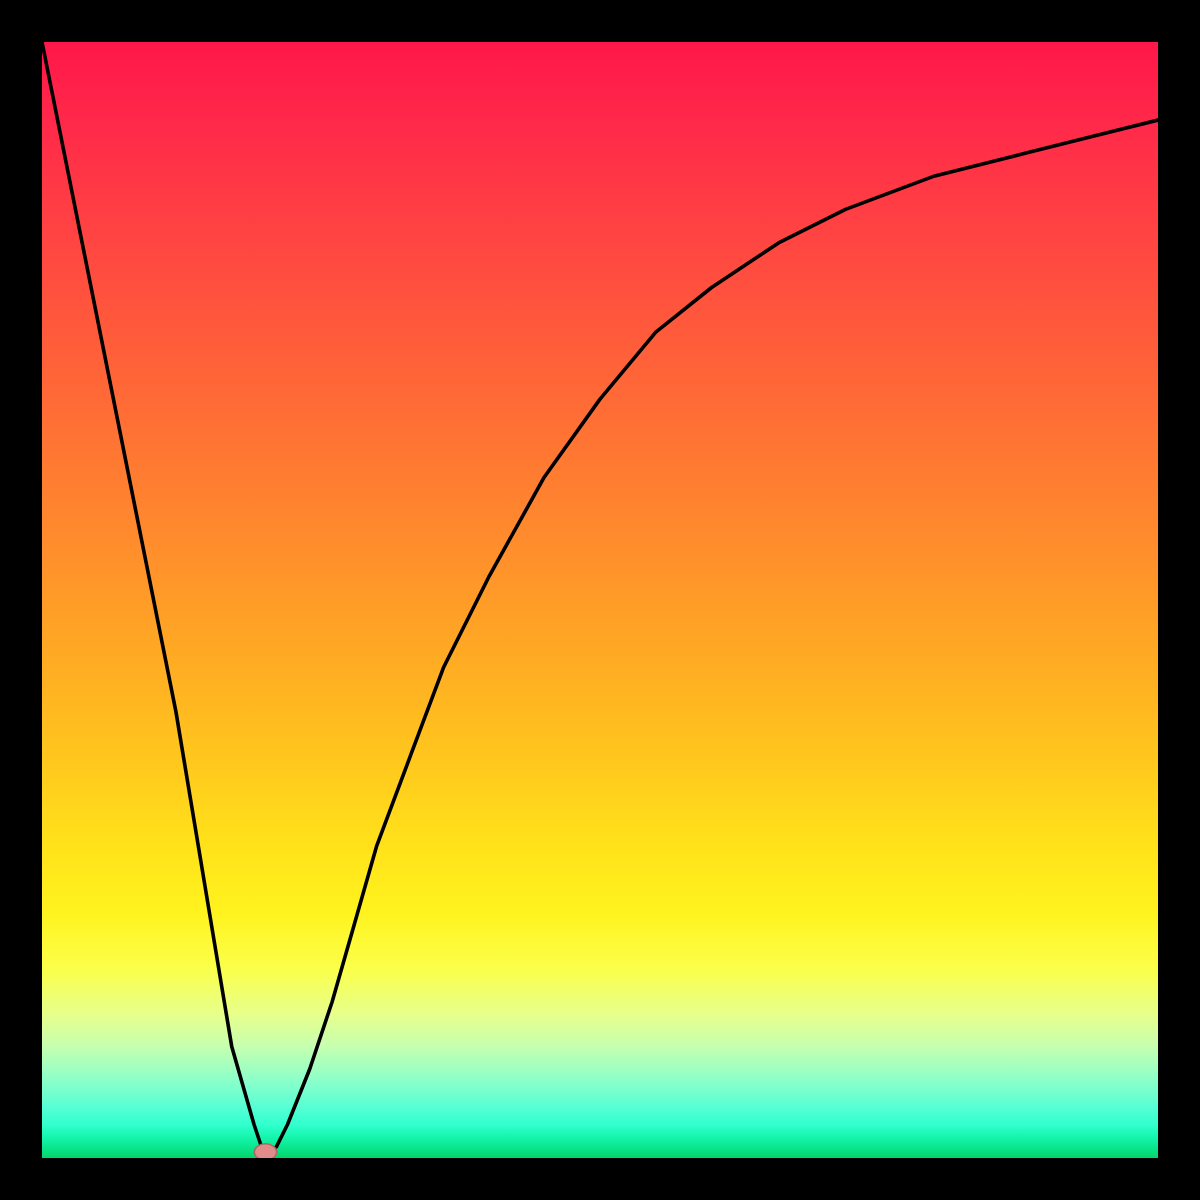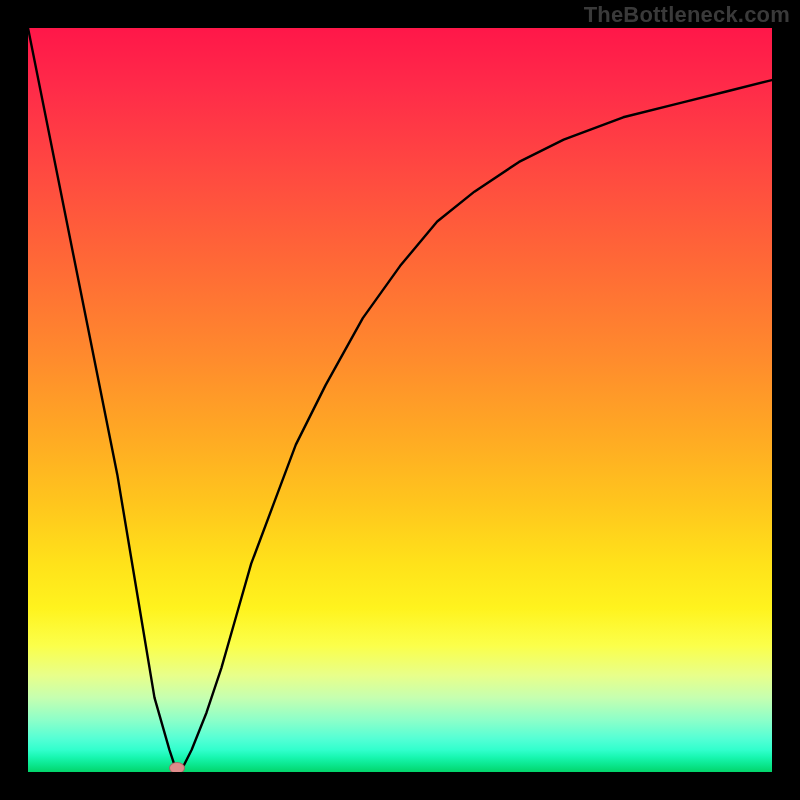--- a/index.html
+++ b/index.html
@@ -73,21 +73,20 @@
     background: #df8c8b;
     border: 1px solid rgba(0,0,0,0.25);
     transform: translate(-50%, -50%);
     z-index: 4;
   }
 </style>
 </head>
 <body>
 
 <div class="frame">
-  <div class="watermark">TheBottleneck.com</div>
 
   <div class="plot-area">
     <svg class="curve" viewBox="0 0 744 744" preserveAspectRatio="none">
       <path id="curve-path" fill="none" stroke="#000" stroke-width="2.4" stroke-linejoin="round" stroke-linecap="round" d="M0.00 0.00 L29.76 148.80 L59.52 297.60 L89.28 446.40 L111.60 580.32 L126.48 669.60 L141.36 721.68 L148.80 744.00 L156.24 736.56 L163.68 721.68 L178.56 684.48 L193.44 639.84 L208.32 587.76 L223.20 535.68 L245.52 476.16 L267.84 416.64 L297.60 357.12 L334.80 290.16 L372.00 238.08 L409.20 193.44 L446.40 163.68 L491.04 133.92 L535.68 111.60 L595.20 89.28 L654.72 74.40 L699.36 63.24 L744.00 52.08"></path>
     </svg>
     <div class="marker" id="marker-dot" title="#df8c8b" style="left: 148.8px; top: 740.28px; background: rgb(223, 140, 139);"></div>
   </div>
 </div>
 
 </body></html>

